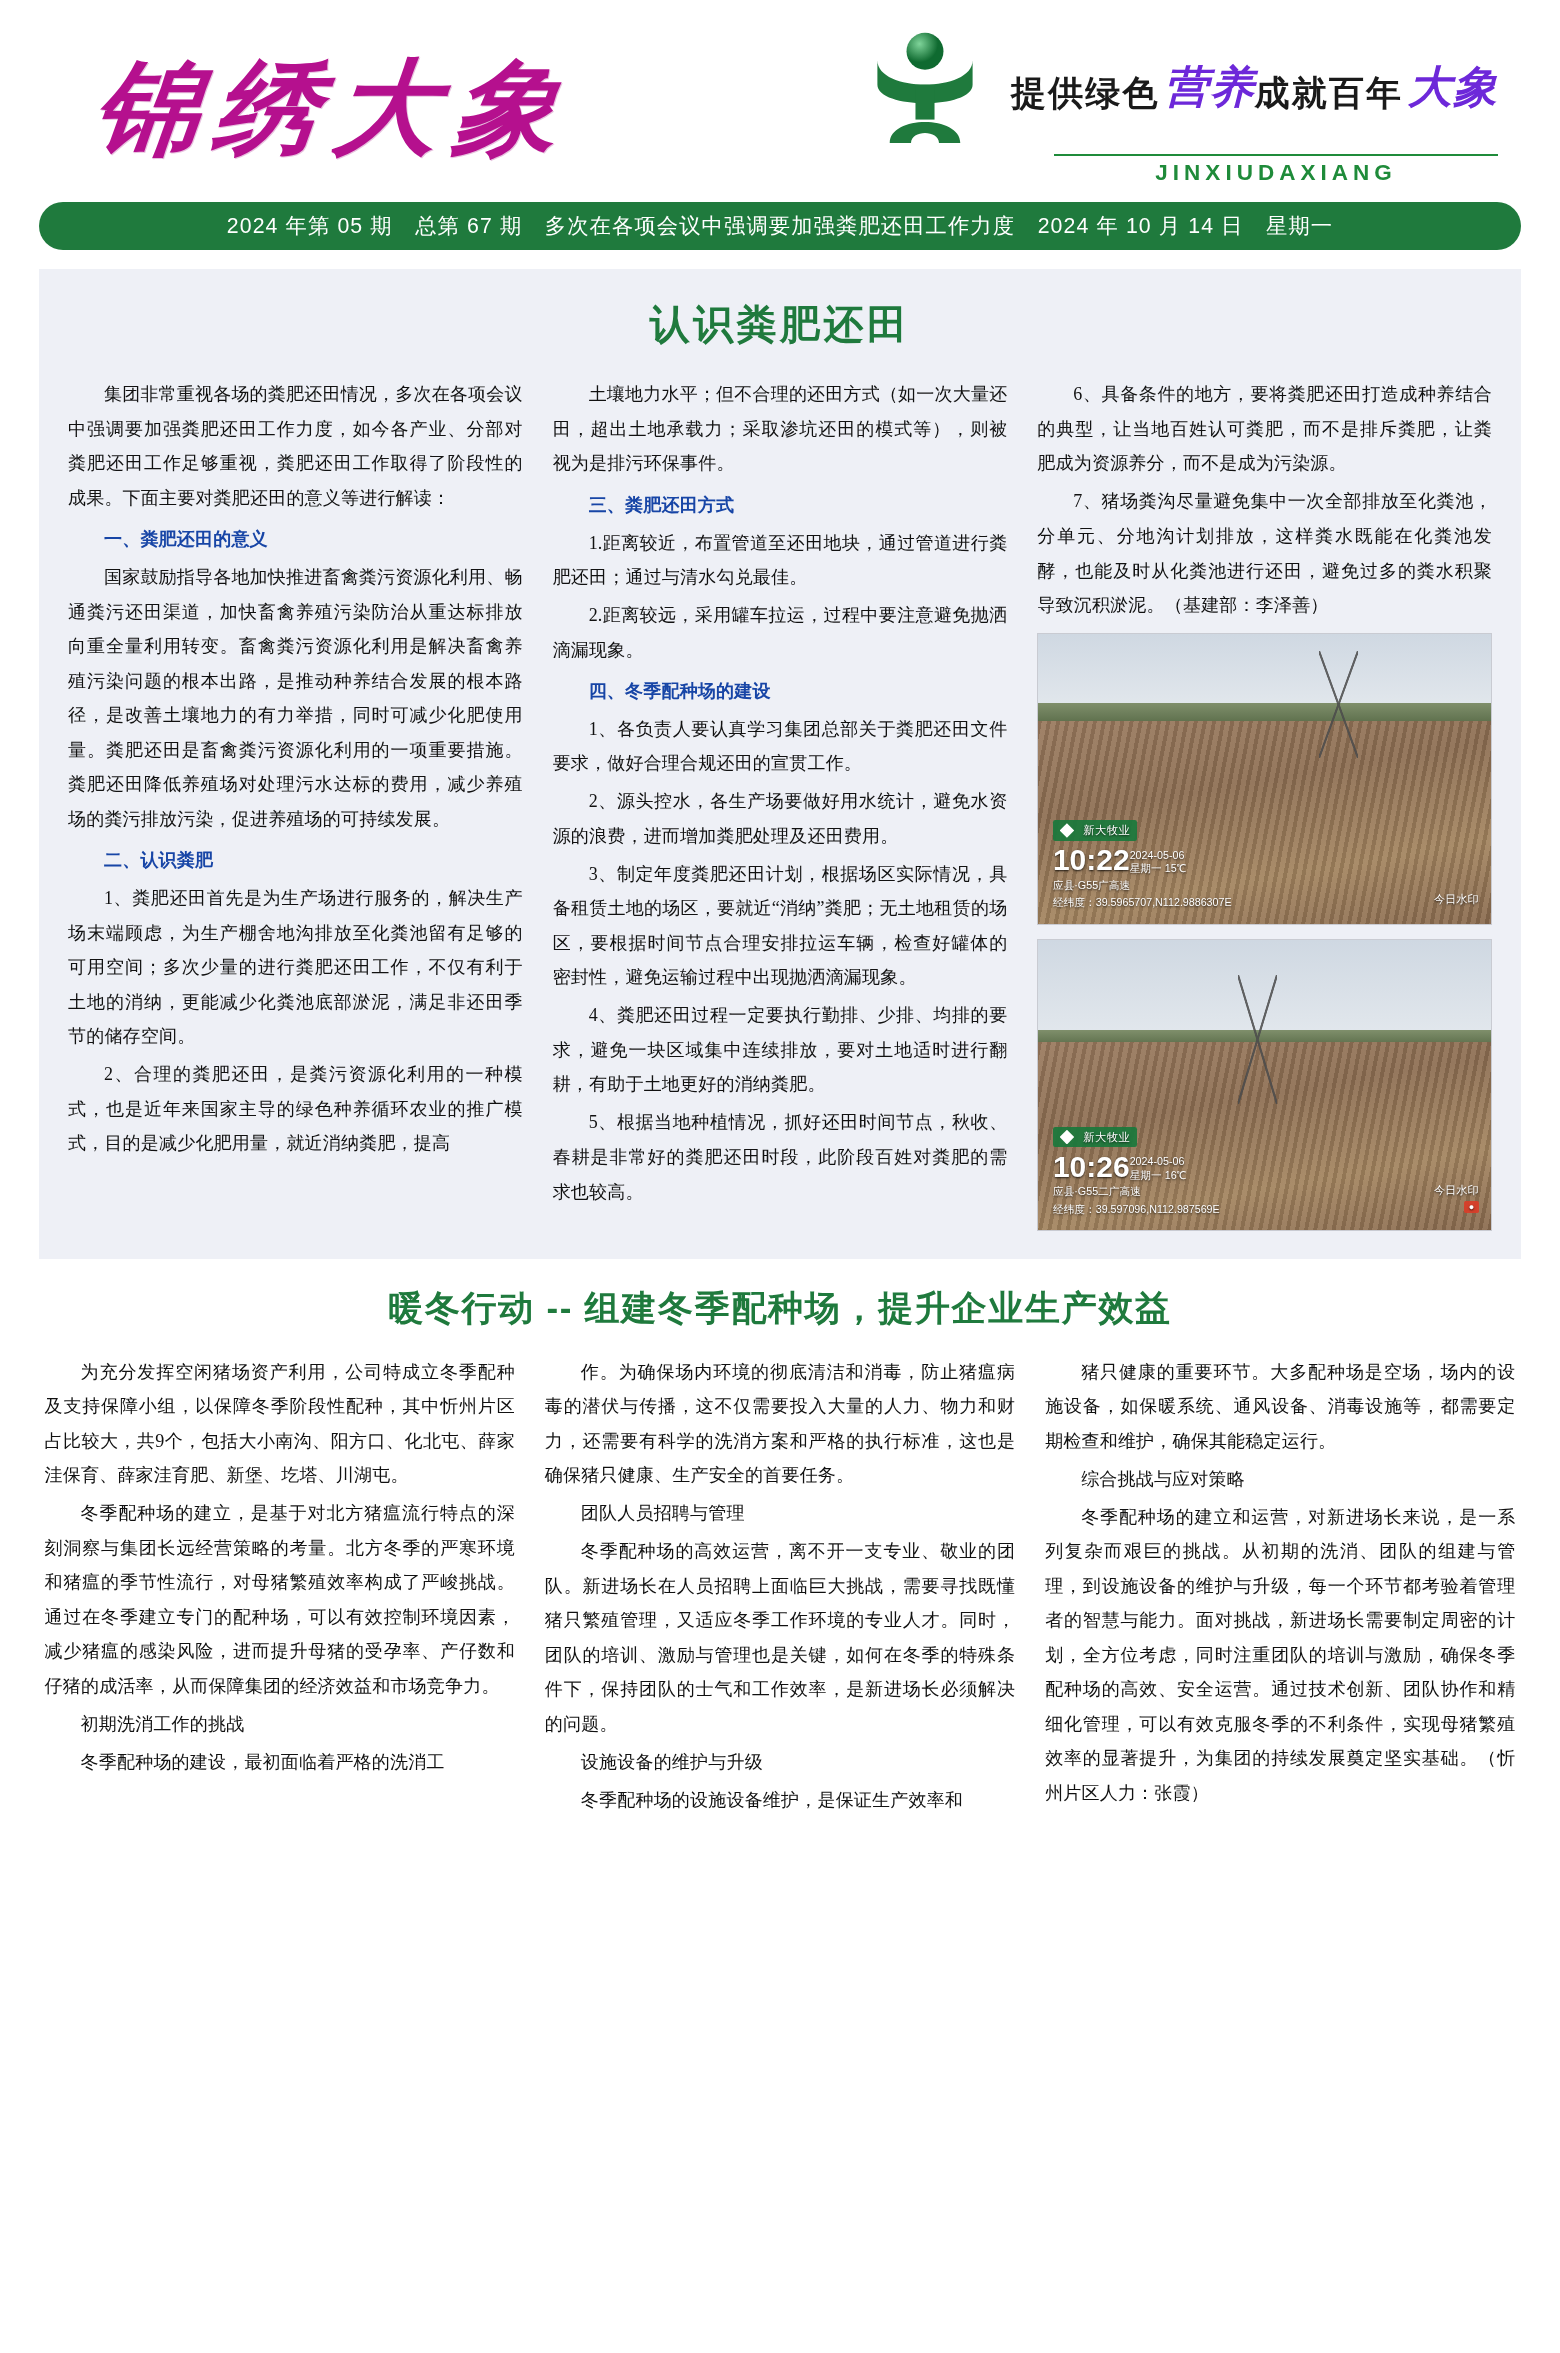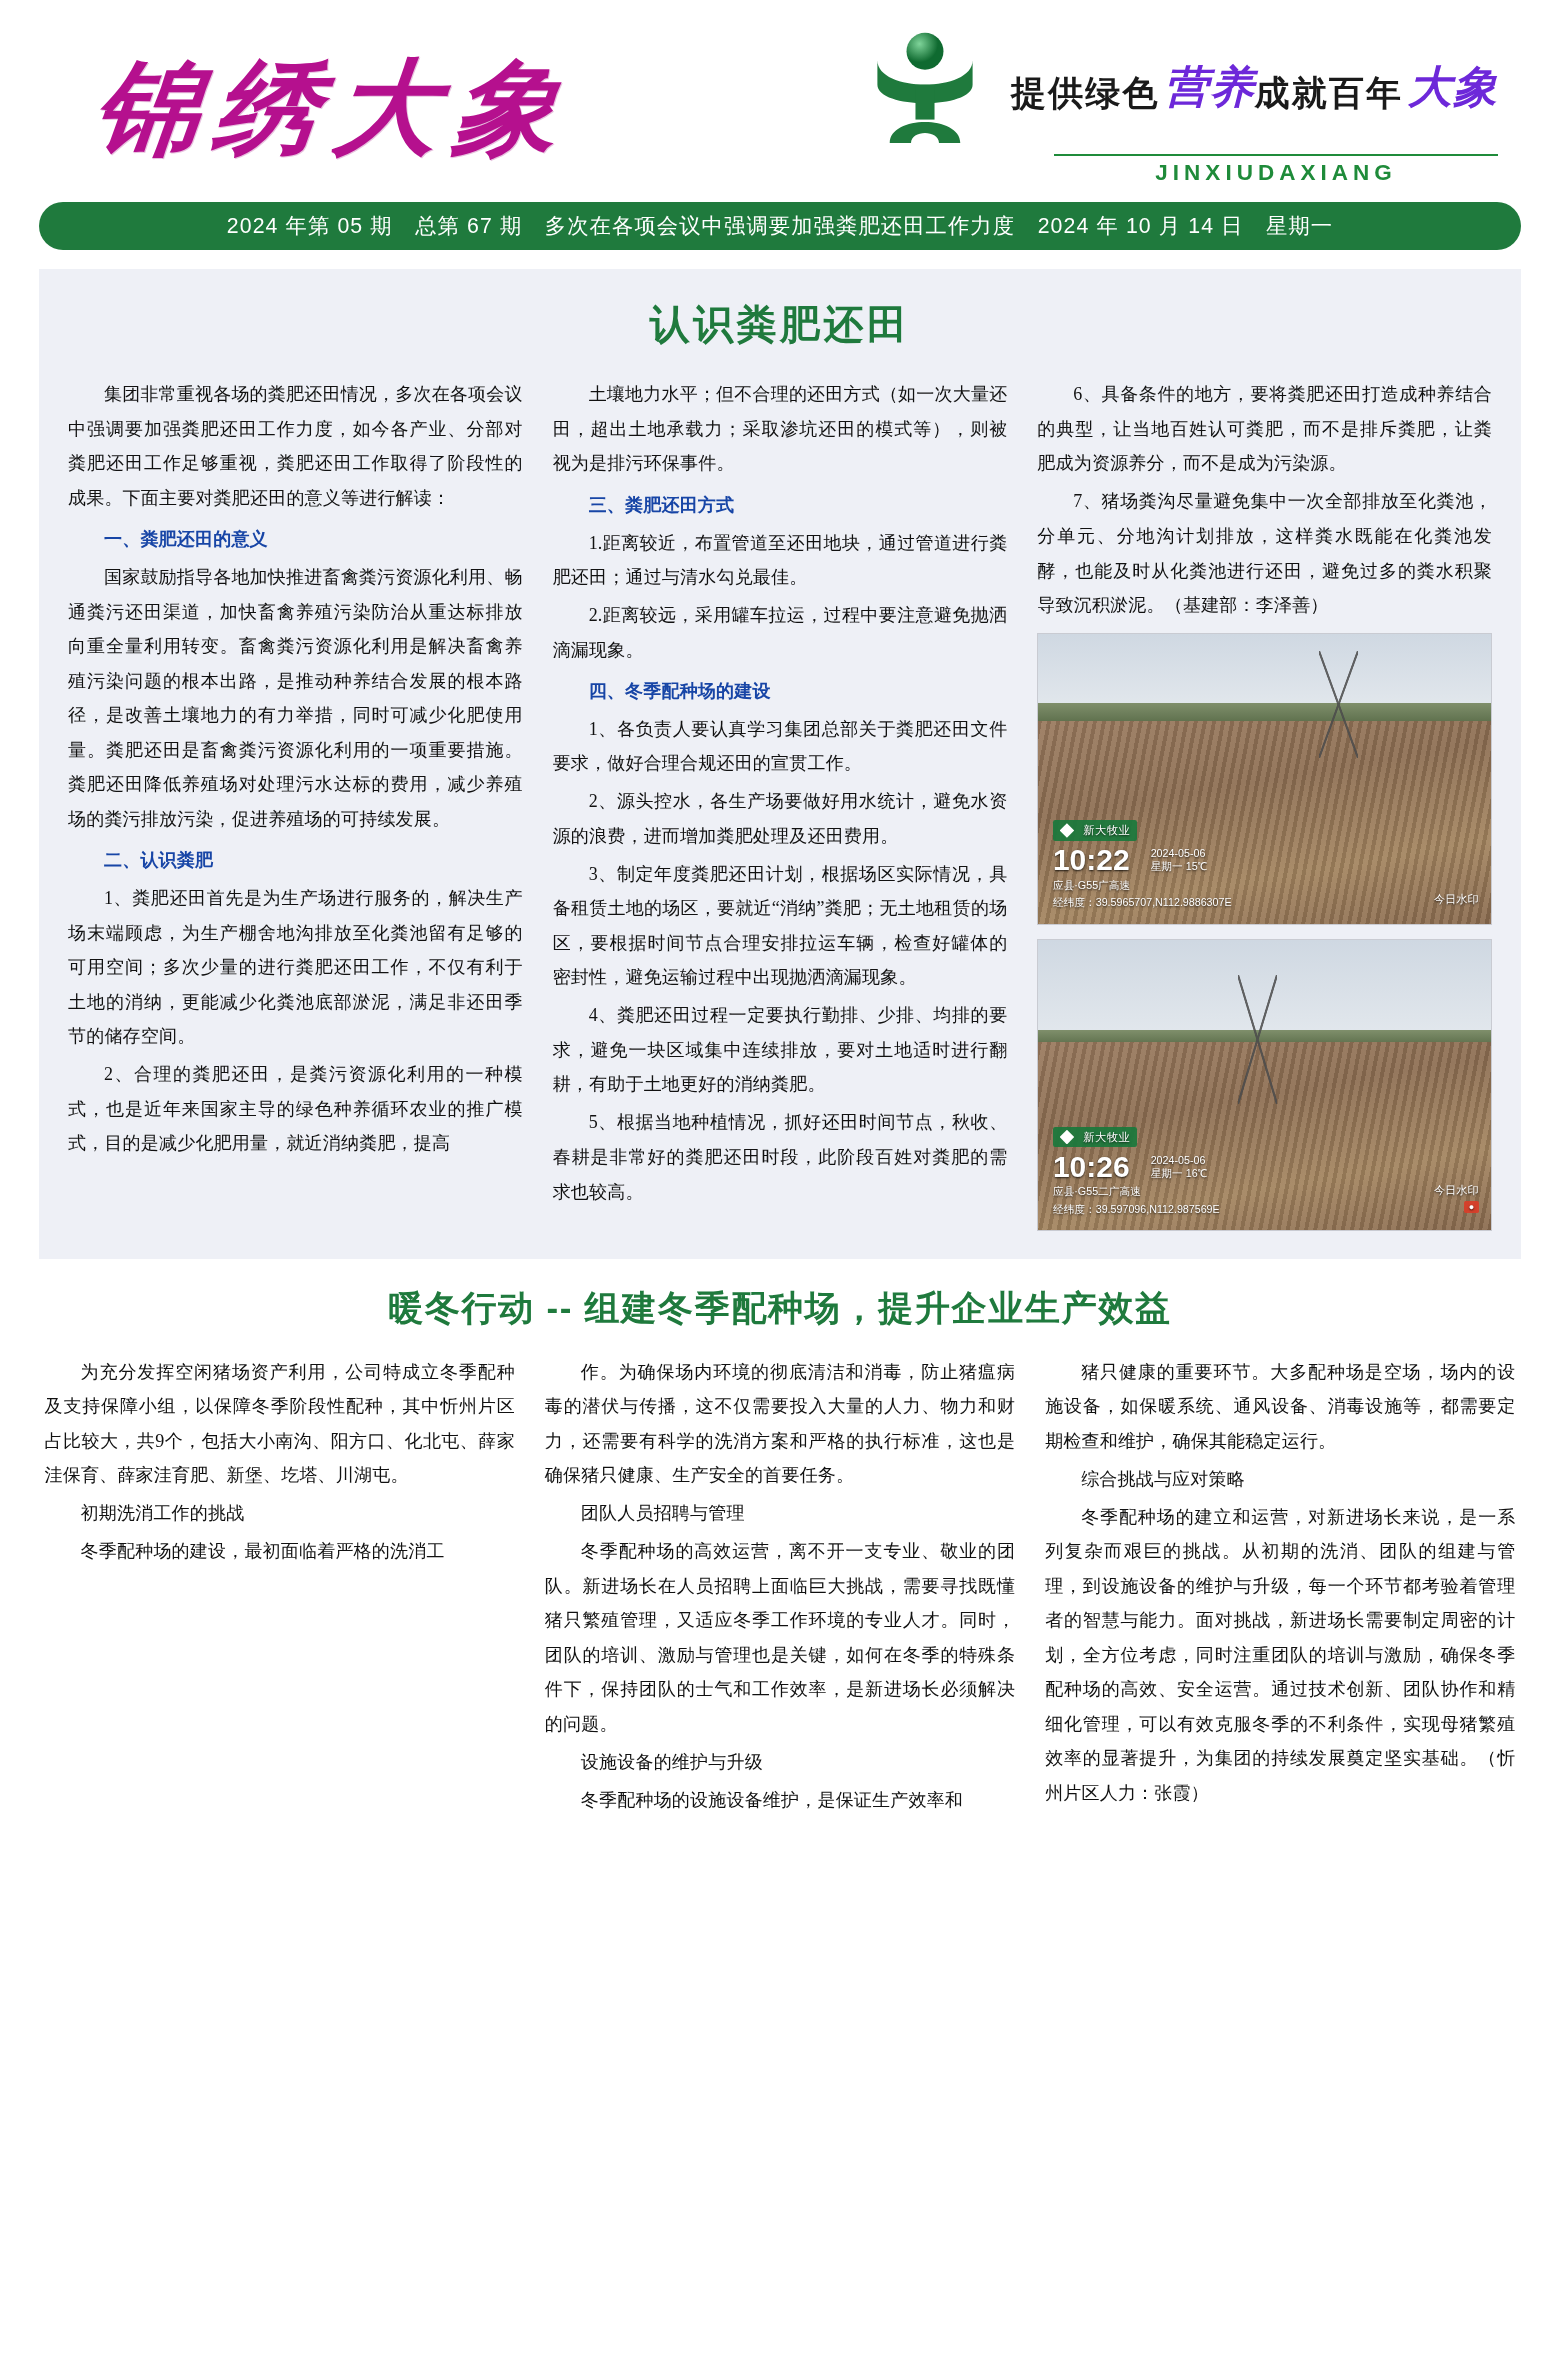--- a/index.html
+++ b/index.html
@@ -209,21 +209,21 @@
     border-radius:2.2px;
     margin-bottom:4.5px;
   }
   .stamp-logo i{
     width:14.6px;height:14.6px;background:#ffffff;display:block;
     clip-path:polygon(50% 0,100% 50%,50% 100%,0 50%);
   }
   .stamp-logo span{font-size:11.2px;color:#fff;letter-spacing:0.6px;}
   .stamp-time{
     font-size:30px;font-weight:bold;line-height:1;
-    display:flex;align-items:center;gap:21px;
+    display:flex;align-items:flex-end;gap:0;
   }
   .stamp-time small{font-size:10.7px;font-weight:normal;line-height:1.25;}
   .stamp-line{font-size:10.7px;margin-top:3.4px;}
   .stamp-right{
     position:absolute;right:12.4px;bottom:17px;
     color:#fff;font-size:11.2px;font-family:"Liberation Sans", sans-serif;
     text-shadow:0 1.1px 2.2px rgba(0,0,0,.8);
     text-align:right;
     margin-left:35px;
   }
@@ -382,20 +382,21 @@
       </div>
 
     </div>
   </div>
 
   <div class="panel2">
     <div class="headline2">暖冬行动 -- 组建冬季配种场，提升企业生产效益</div>
     <div class="cols3">
       <div class="col">
         <p class="tx">为充分发挥空闲猪场资产利用，公司特成立冬季配种及支持保障小组，以保障冬季阶段性配种，其中忻州片区占比较大，共9个，包括大小南沟、阳方口、化北屯、薛家洼保育、薛家洼育肥、新堡、圪塔、川湖屯。</p>
+        <p class="tx">冬季配种场的建立，是基于对北方猪瘟流行特点的深刻洞察与集团长远经营策略的考量。北方冬季的严寒环境和猪瘟的季节性流行，对母猪繁殖效率构成了严峻挑战。通过在冬季建立专门的配种场，可以有效控制环境因素，减少猪瘟的感染风险，进而提升母猪的受孕率、产仔数和仔猪的成活率，从而保障集团的经济效益和市场竞争力。</p>
         <p class="tx">初期洗消工作的挑战</p>
         <p class="tx">冬季配种场的建设，最初面临着严格的洗消工</p>
       </div>
       <div class="col">
         <p class="tx">作。为确保场内环境的彻底清洁和消毒，防止猪瘟病毒的潜伏与传播，这不仅需要投入大量的人力、物力和财力，还需要有科学的洗消方案和严格的执行标准，这也是确保猪只健康、生产安全的首要任务。</p>
         <p class="tx">团队人员招聘与管理</p>
         <p class="tx">冬季配种场的高效运营，离不开一支专业、敬业的团队。新进场长在人员招聘上面临巨大挑战，需要寻找既懂猪只繁殖管理，又适应冬季工作环境的专业人才。同时，团队的培训、激励与管理也是关键，如何在冬季的特殊条件下，保持团队的士气和工作效率，是新进场长必须解决的问题。</p>
         <p class="tx">设施设备的维护与升级</p>
         <p class="tx">冬季配种场的设施设备维护，是保证生产效率和</p>
       </div>

